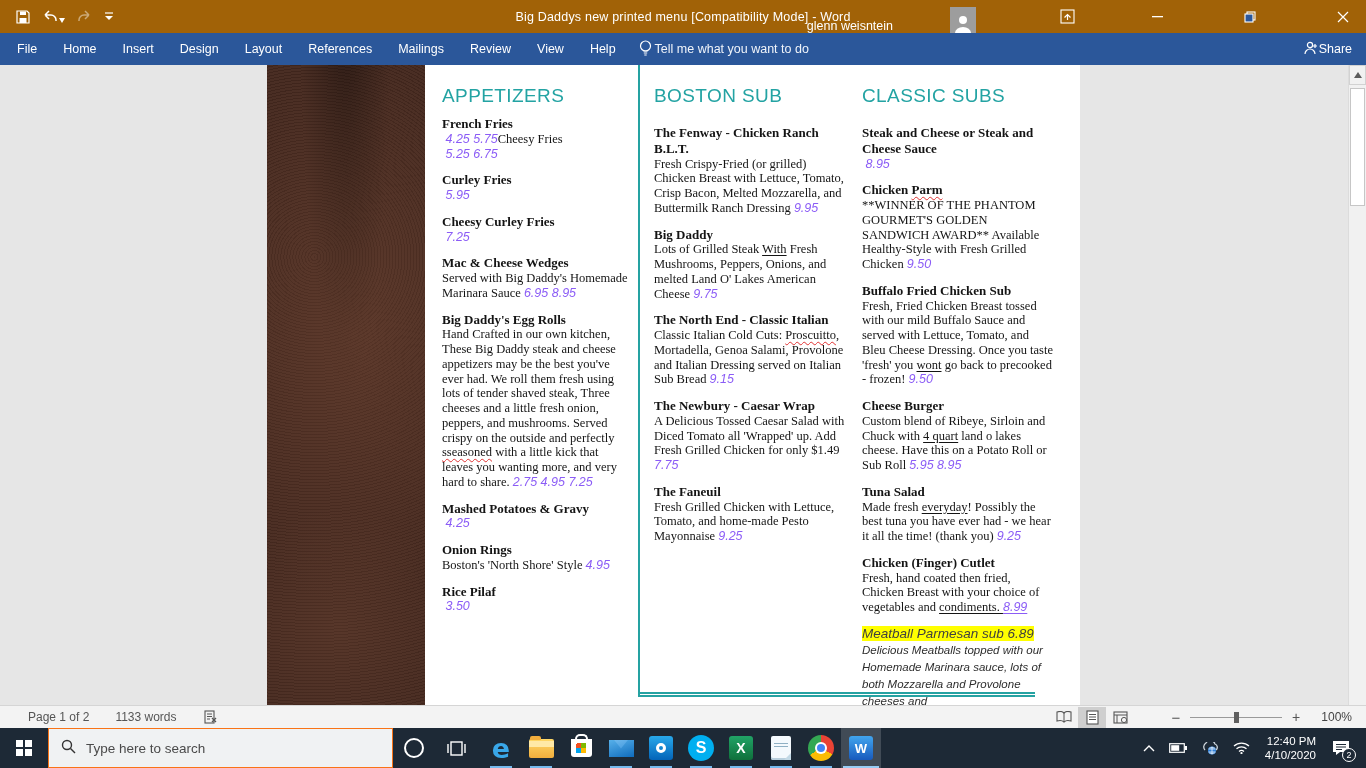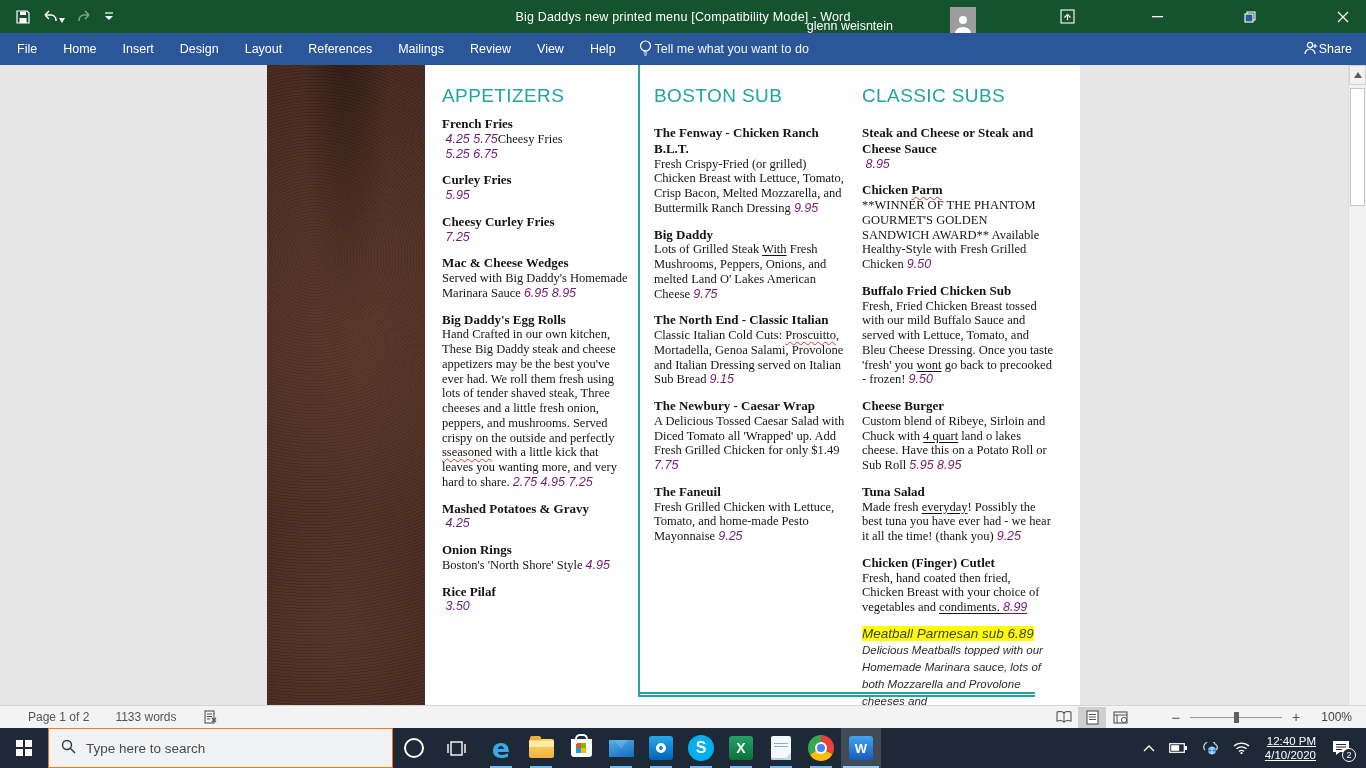--- a/index.html
+++ b/index.html
@@ -2,21 +2,21 @@
 <html><head>
 <meta charset="utf-8">
 <style>
   * { margin:0; padding:0; box-sizing:border-box; }
   html,body { width:1366px; height:768px; overflow:hidden; background:#e6e6e6;
               font-family:"Liberation Sans", sans-serif; }
   .stage { position:relative; width:1366px; height:768px; }
 
   
   .titlebar { position:absolute; top:0; left:0; width:1366px; height:33px;
-              background:#14532d; color:#fff; display:flex; align-items:center; }
+              background:#a16207; color:#fff; display:flex; align-items:center; }
   .qat { display:flex; align-items:center; gap:12px; padding-left:16px; z-index:2; }
   .qat svg { display:block; }
   .win-title { position:absolute; left:0; right:0; text-align:center; font-size:12.5px;
                color:#fff; letter-spacing:.2px; }
   .tb-right { margin-left:auto; display:flex; align-items:flex-end; height:33px; z-index:2;gap:47px; }
   .tb-user { font-size:12.5px; margin-right:10px; }
   .tb-avatar { width:26px; height:26px; background:#9d9d9d; display:flex; align-items:flex-end;
                justify-content:center; overflow:hidden; margin-right:24px; }
   .tb-btn { width:46px; height:33px; display:flex; align-items:center; justify-content:center; }
   .tb-ribbonopts { width:40px; }
@@ -47,21 +47,21 @@
   .col-1 { left:175px; width:190px; }
   .col-2 { left:387px; width:196px; }
   .col-3 { left:595px; width:192px; }
   .col-heading { font-size:19px; color:#23a3a3; letter-spacing:.4px; font-family:"Liberation Sans",sans-serif; }
   .items { margin-top:9px; }
   .col-2 .items, .col-3 .items { margin-top:18px; }
   .menu-item { margin-bottom:11px; white-space:pre-wrap; font-family:"Liberation Serif",serif;
                font-size:12.5px; line-height:1.18; color:#141414; }
   .run-name { font-weight:bold; font-size:13px; }
   .run-desc { }
-  .run-price { font-family:"Liberation Sans",sans-serif; font-style:italic; font-size:12.5px; color:#701a75; }
+  .run-price { font-family:"Liberation Sans",sans-serif; font-style:italic; font-size:12.5px; color:#8b5cf6; }
   .run-red  { text-decoration-line:underline; text-decoration-style:wavy;
               text-decoration-color:#e03131; text-decoration-thickness:1px; text-underline-offset:2px; }
   .run-blue { text-decoration-line:underline; text-decoration-style:wavy;
               text-decoration-color:#3a6fd8; text-decoration-thickness:1px; text-underline-offset:2px;text-decoration:underline; }
   .run-hl { background:#ffff00; font-family:"Liberation Sans",sans-serif; font-style:italic;
             font-size:13.5px; color:#3f3f3f; }
   .run-id { font-family:"Liberation Sans",sans-serif; font-style:italic; font-size:11.5px;
             color:#2e2e2e; line-height:1.5; }
 
   
@@ -137,21 +137,21 @@
                background:#c3d9e6; clip-path:polygon(0 100%,100% 0,100% 100%); }
   .icon-chrome { width:26px; height:26px; border-radius:50%;
                background:conic-gradient(#ea4335 0 33%, #fbbc05 0 66%, #34a853 0 100%); position:relative; }
   .icon-chrome::before { content:""; position:absolute; top:7px; left:7px; width:12px; height:12px;
                background:#fff; border-radius:50%; }
   .icon-chrome::after { content:""; position:absolute; top:9px; left:9px; width:8px; height:8px;
                background:#4285f4; border-radius:50%; }
   .icon-word { width:24px; height:24px; border-radius:3px; background:linear-gradient(#41a5ee,#185abd); color:#fff;
                font-weight:bold; font-size:13px; display:flex; align-items:center; justify-content:center; }
 
-  .tray { margin-left:auto; display:flex; align-items:center; height:32px;text-decoration:underline; }
+  .tray { margin-left:auto; display:flex; align-items:center; height:32px; }
   .tray-ic { height:40px; display:flex; align-items:center; justify-content:center; padding:0 7px; }
   .clock { text-align:right; font-size:11.5px; line-height:14px; padding:0 8px; }
   .action { position:relative; padding:0 12px 0 8px; height:40px; display:flex; align-items:center; margin-right:4px; }
   .badge { position:absolute; right:6px; bottom:6px; width:14px; height:14px; border-radius:50%;
            background:#1d2936; border:1.5px solid #fff; color:#fff; font-size:9px; display:flex;
            align-items:center; justify-content:center; }
 </style>
 </head>
 <body>
 

